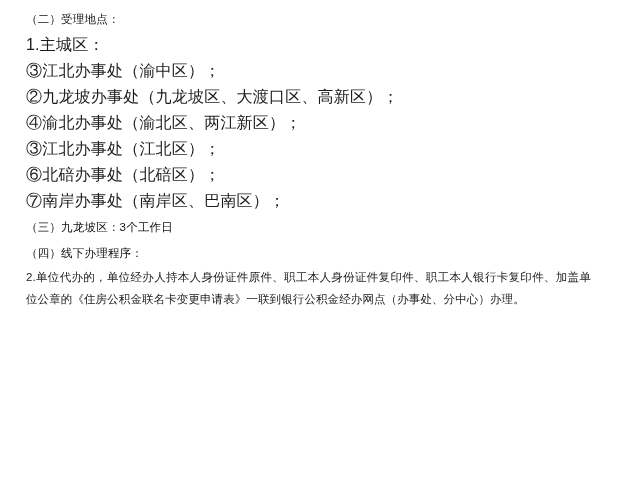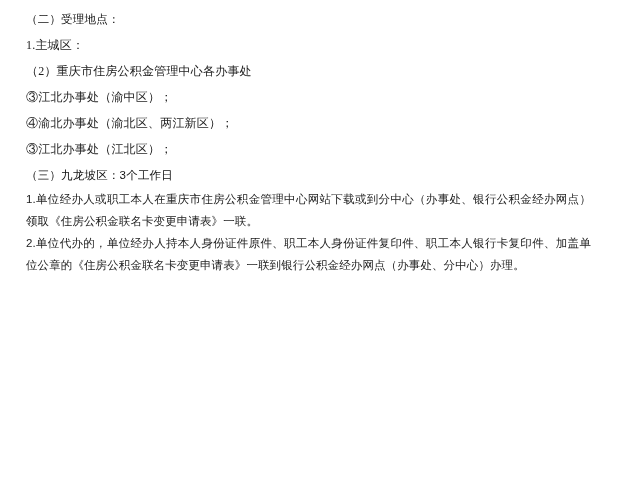--- a/index.html
+++ b/index.html
@@ -15,26 +15,25 @@
     overflow: hidden;
   }
   .page {
     position: relative;
     width: 632px;
     height: 500px;
     box-sizing: border-box;
     padding: 6px 41px 0 26px;
   }
   .line {
-    font-size: 12px;
+    font-size: 16px;
     line-height: 26px;
     letter-spacing: 0.2px;
     white-space: pre-wrap;
     color: #1c1c1c;
-    font-family: Liberation Serif, serif;
   }
   .section-title {
     font-size: 11.5px;
     line-height: 26px;
     letter-spacing: 0.2px;
     color: #111111;
   }
   .para {
     font-size: 11.5px;
     line-height: 22px;
@@ -46,36 +45,38 @@
 </head>
 <body>
 
 <div class="page">
 
   <div class="section-title">（二）受理地点：</div>
 
   <div class="line">1.主城区：</div>
 
 
-  <div class="line">（2）重庆市住房公积金管理中心各办事处</div>
 
   <div class="line">③江北办事处（渝中区）；</div>
 
+  <div class="line">②九龙坡办事处（九龙坡区、大渡口区、高新区）；</div>
 
   <div class="line">④渝北办事处（渝北区、两江新区）；</div>
 
   <div class="line">③江北办事处（江北区）；</div>
 
 
+  <div class="line">⑥北碚办事处（北碚区）；</div>
 
+  <div class="line">⑦南岸办事处（南岸区、巴南区）；</div>
 
 
 
   <div class="section-title">
     <span>（三）九龙坡区：</span><span>3个工作日</span>
   </div>
 
+  <div class="section-title">（四）线下办理程序：</div>
 
-  <div class="para">1.单位经办人或职工本人在重庆市住房公积金管理中心网站下载或到分中心（办事处、银行公积金经办网点）领取《住房公积金联名卡变更申请表》一联。</div>
 
   <div class="para">2.单位代办的，单位经办人持本人身份证件原件、职工本人身份证件复印件、职工本人银行卡复印件、加盖单位公章的《住房公积金联名卡变更申请表》一联到银行公积金经办网点（办事处、分中心）办理。</div>
 
 </div>
 
 </body></html>

